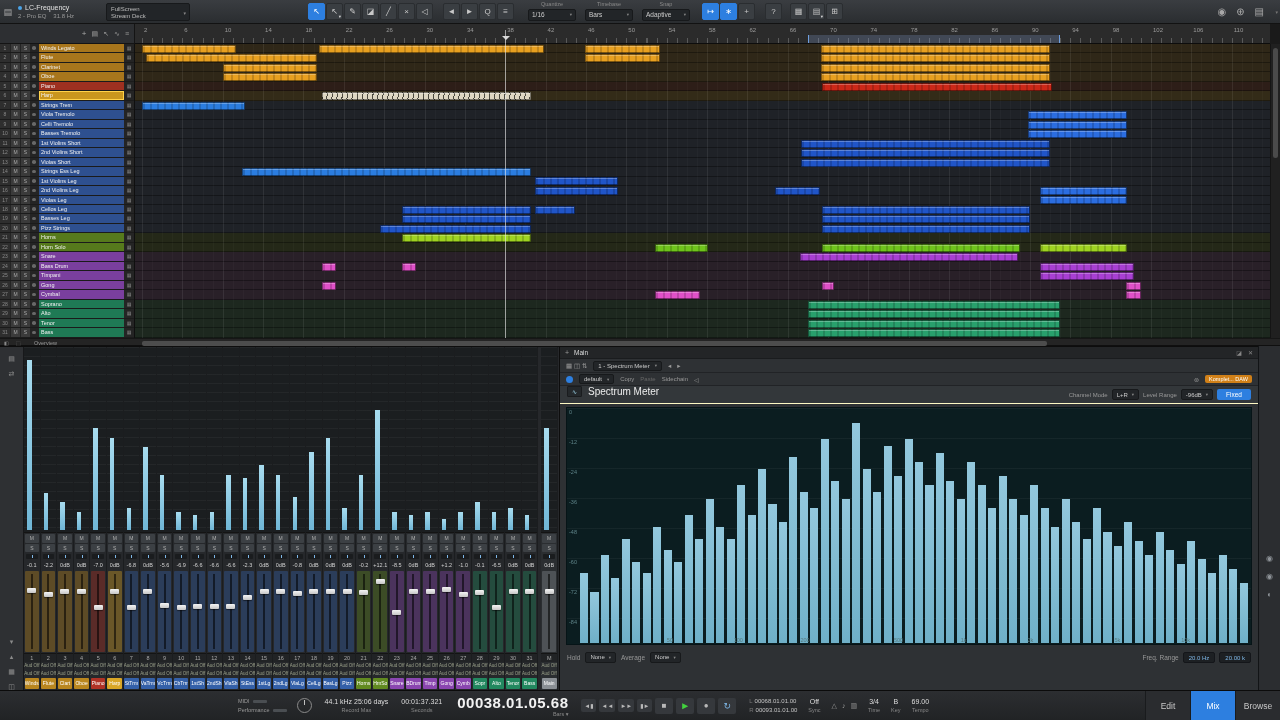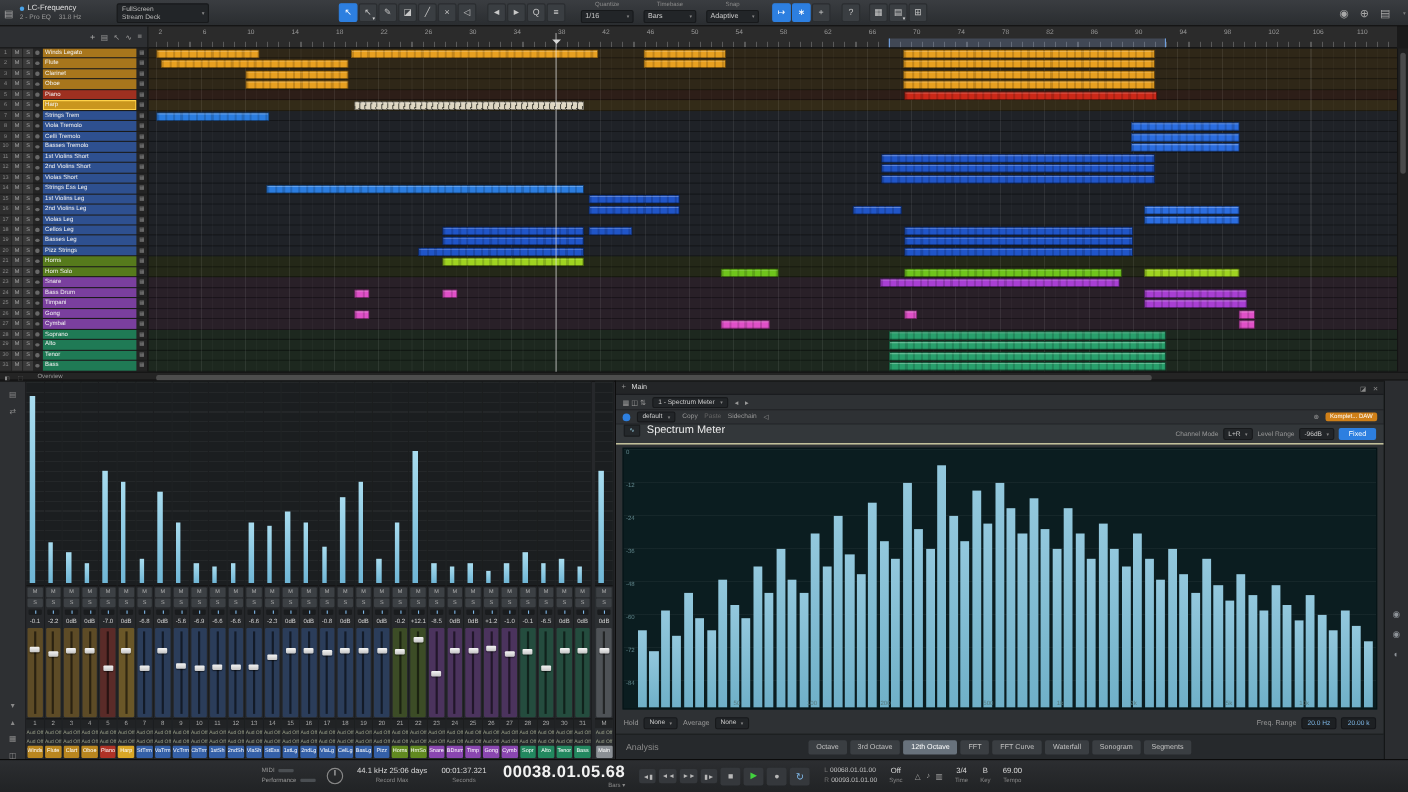--- a/index.html
+++ b/index.html
@@ -1419,33 +1419,20 @@
       <span class="mini-select">
           <span>None</span>
           <span class="chev">▾</span>
         </span>
       <span class="fr">
         <span>Freq. Range</span>
         <span class="freq-box">20.0 Hz</span>
         <span class="freq-box">20.00 k</span>
       </span>
     </div>
-    <div class="pl-analysis">
-      <span class="alabel">Analysis</span>
-      <span style="display:flex;gap:3px">
-          <div class="abtn">Octave</div>
-          <div class="abtn">3rd Octave</div>
-          <div class="abtn active">12th Octave</div>
-          <div class="abtn">FFT</div>
-          <div class="abtn">FFT Curve</div>
-          <div class="abtn">Waterfall</div>
-          <div class="abtn">Sonogram</div>
-          <div class="abtn">Segments</div>
-        </span>
-    </div>
   </div>
 
   <div class="rrail">
       <span class="ricon">◉</span>
       <span class="ricon">◉</span>
       <span class="ricon">◐</span>
     </div>
 
   <div class="transport">
     <div class="tp-perf">
@@ -1493,15 +1480,20 @@
       <div class="tp-sub">Time</div>
     </div>
     <div class="tp-sync">
       <div class="tp-main">B</div>
       <div class="tp-sub">Key</div>
     </div>
     <div class="tp-sync">
       <div class="tp-main">69.00</div>
       <div class="tp-sub">Tempo</div>
     </div>
+    <div class="tp-pages">
+        <div class="page">Edit</div>
+        <div class="page active">Mix</div>
+        <div class="page">Browse</div>
+      </div>
   </div>
 
 </div>
 
 </body></html>

